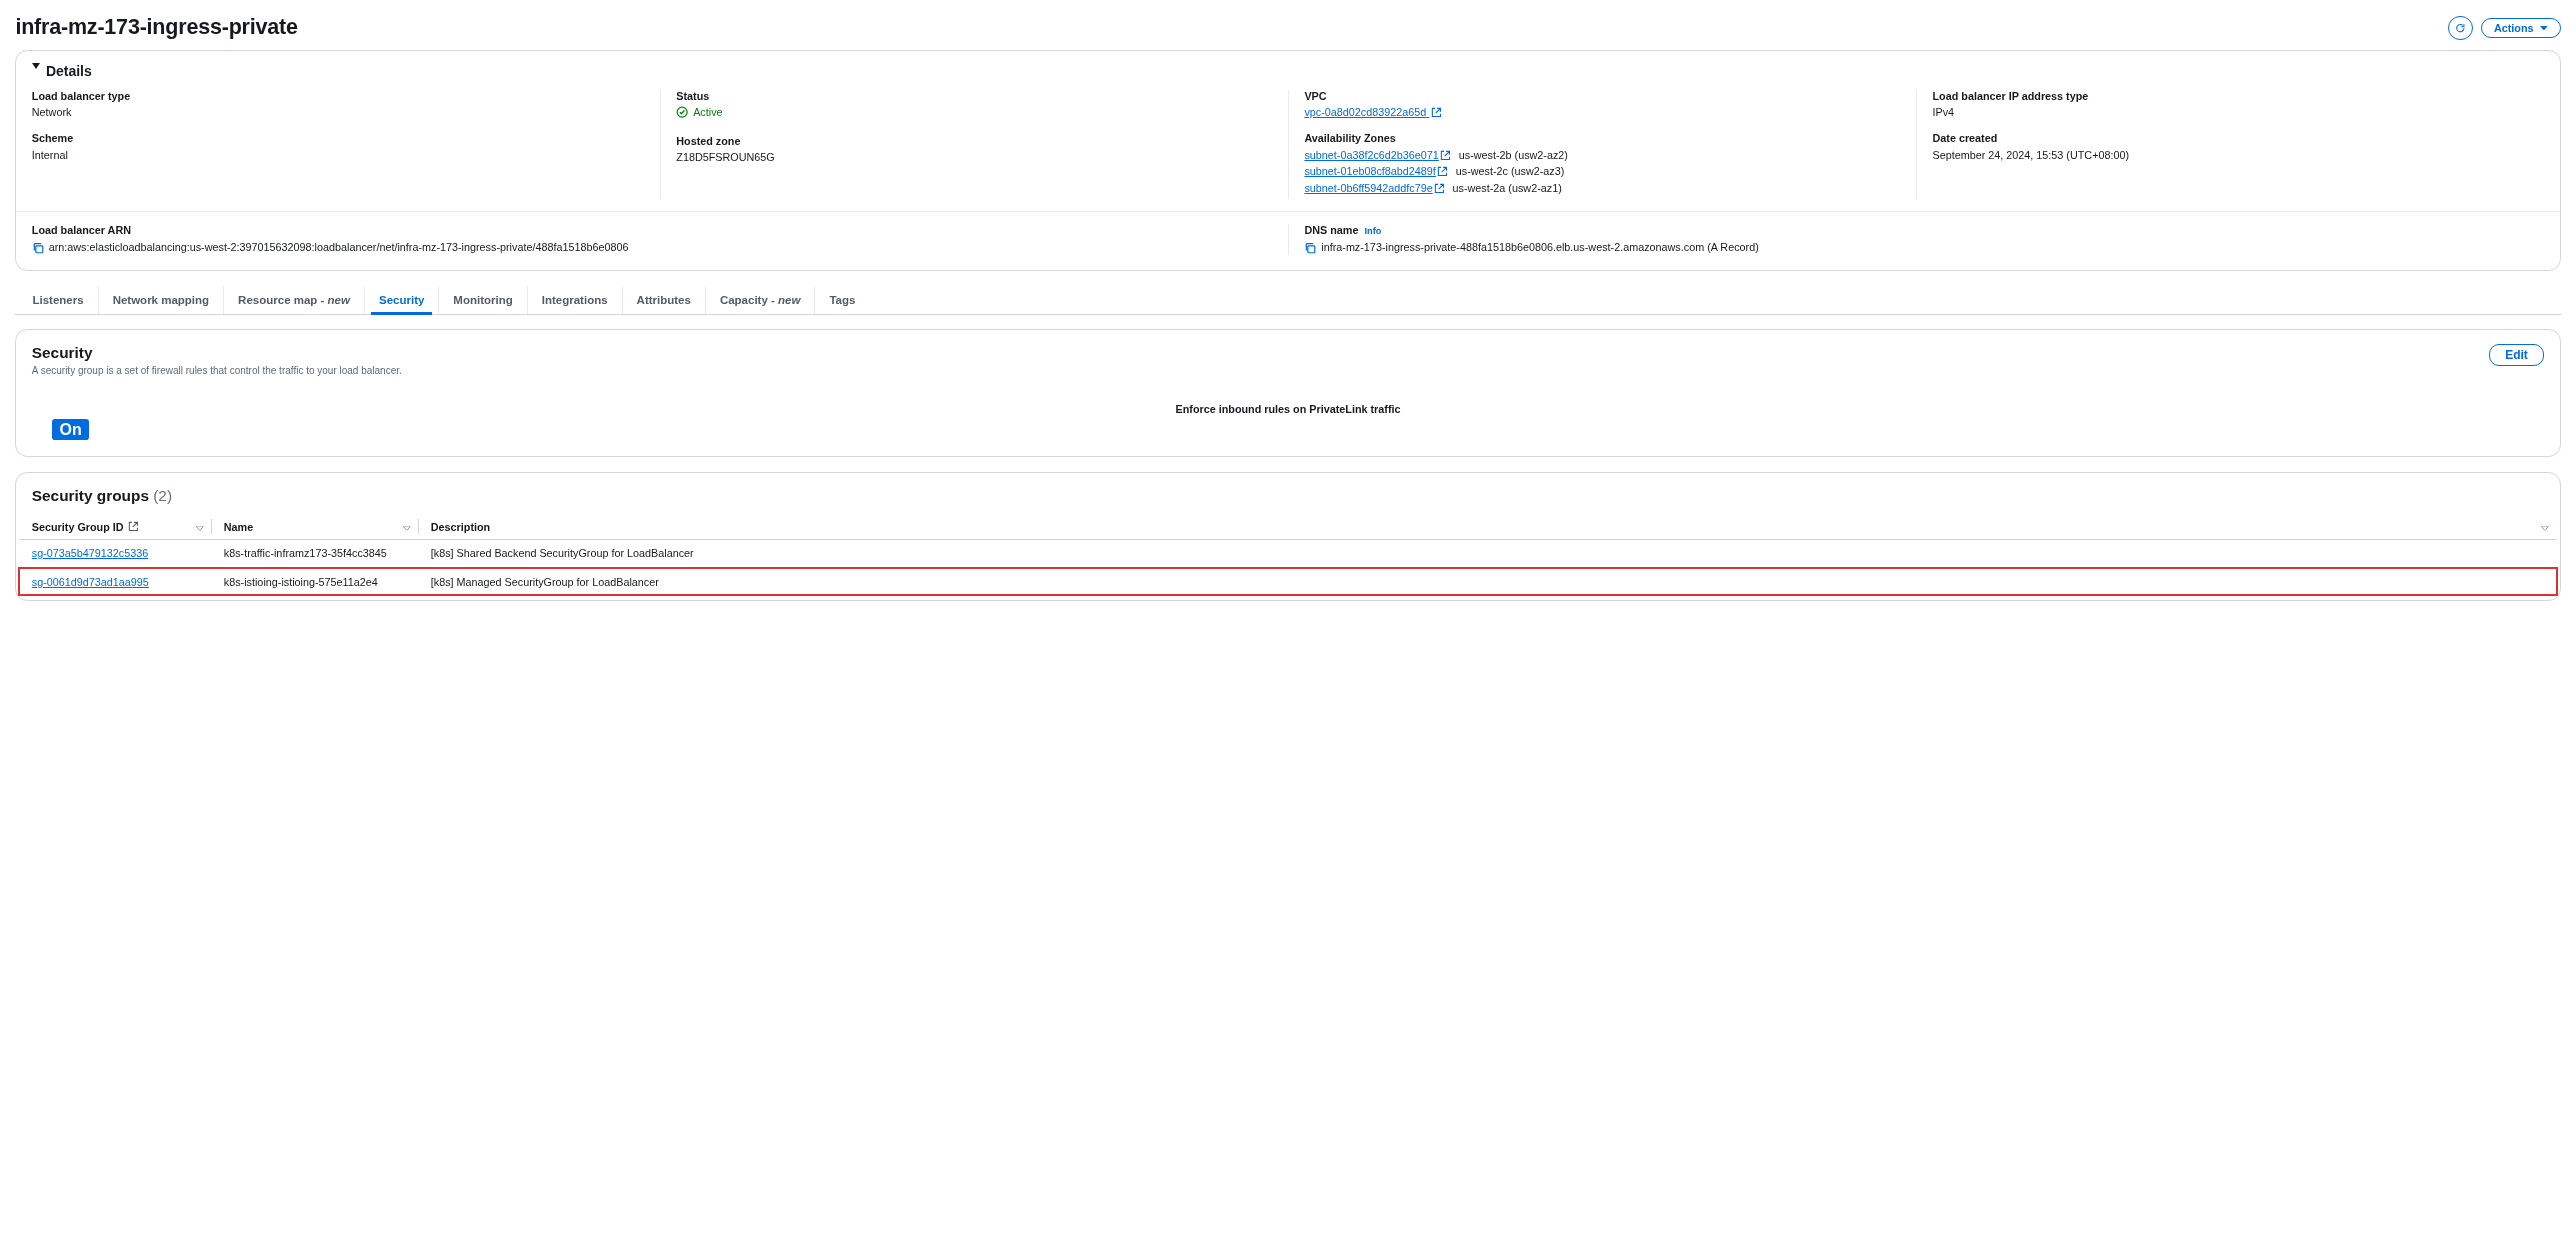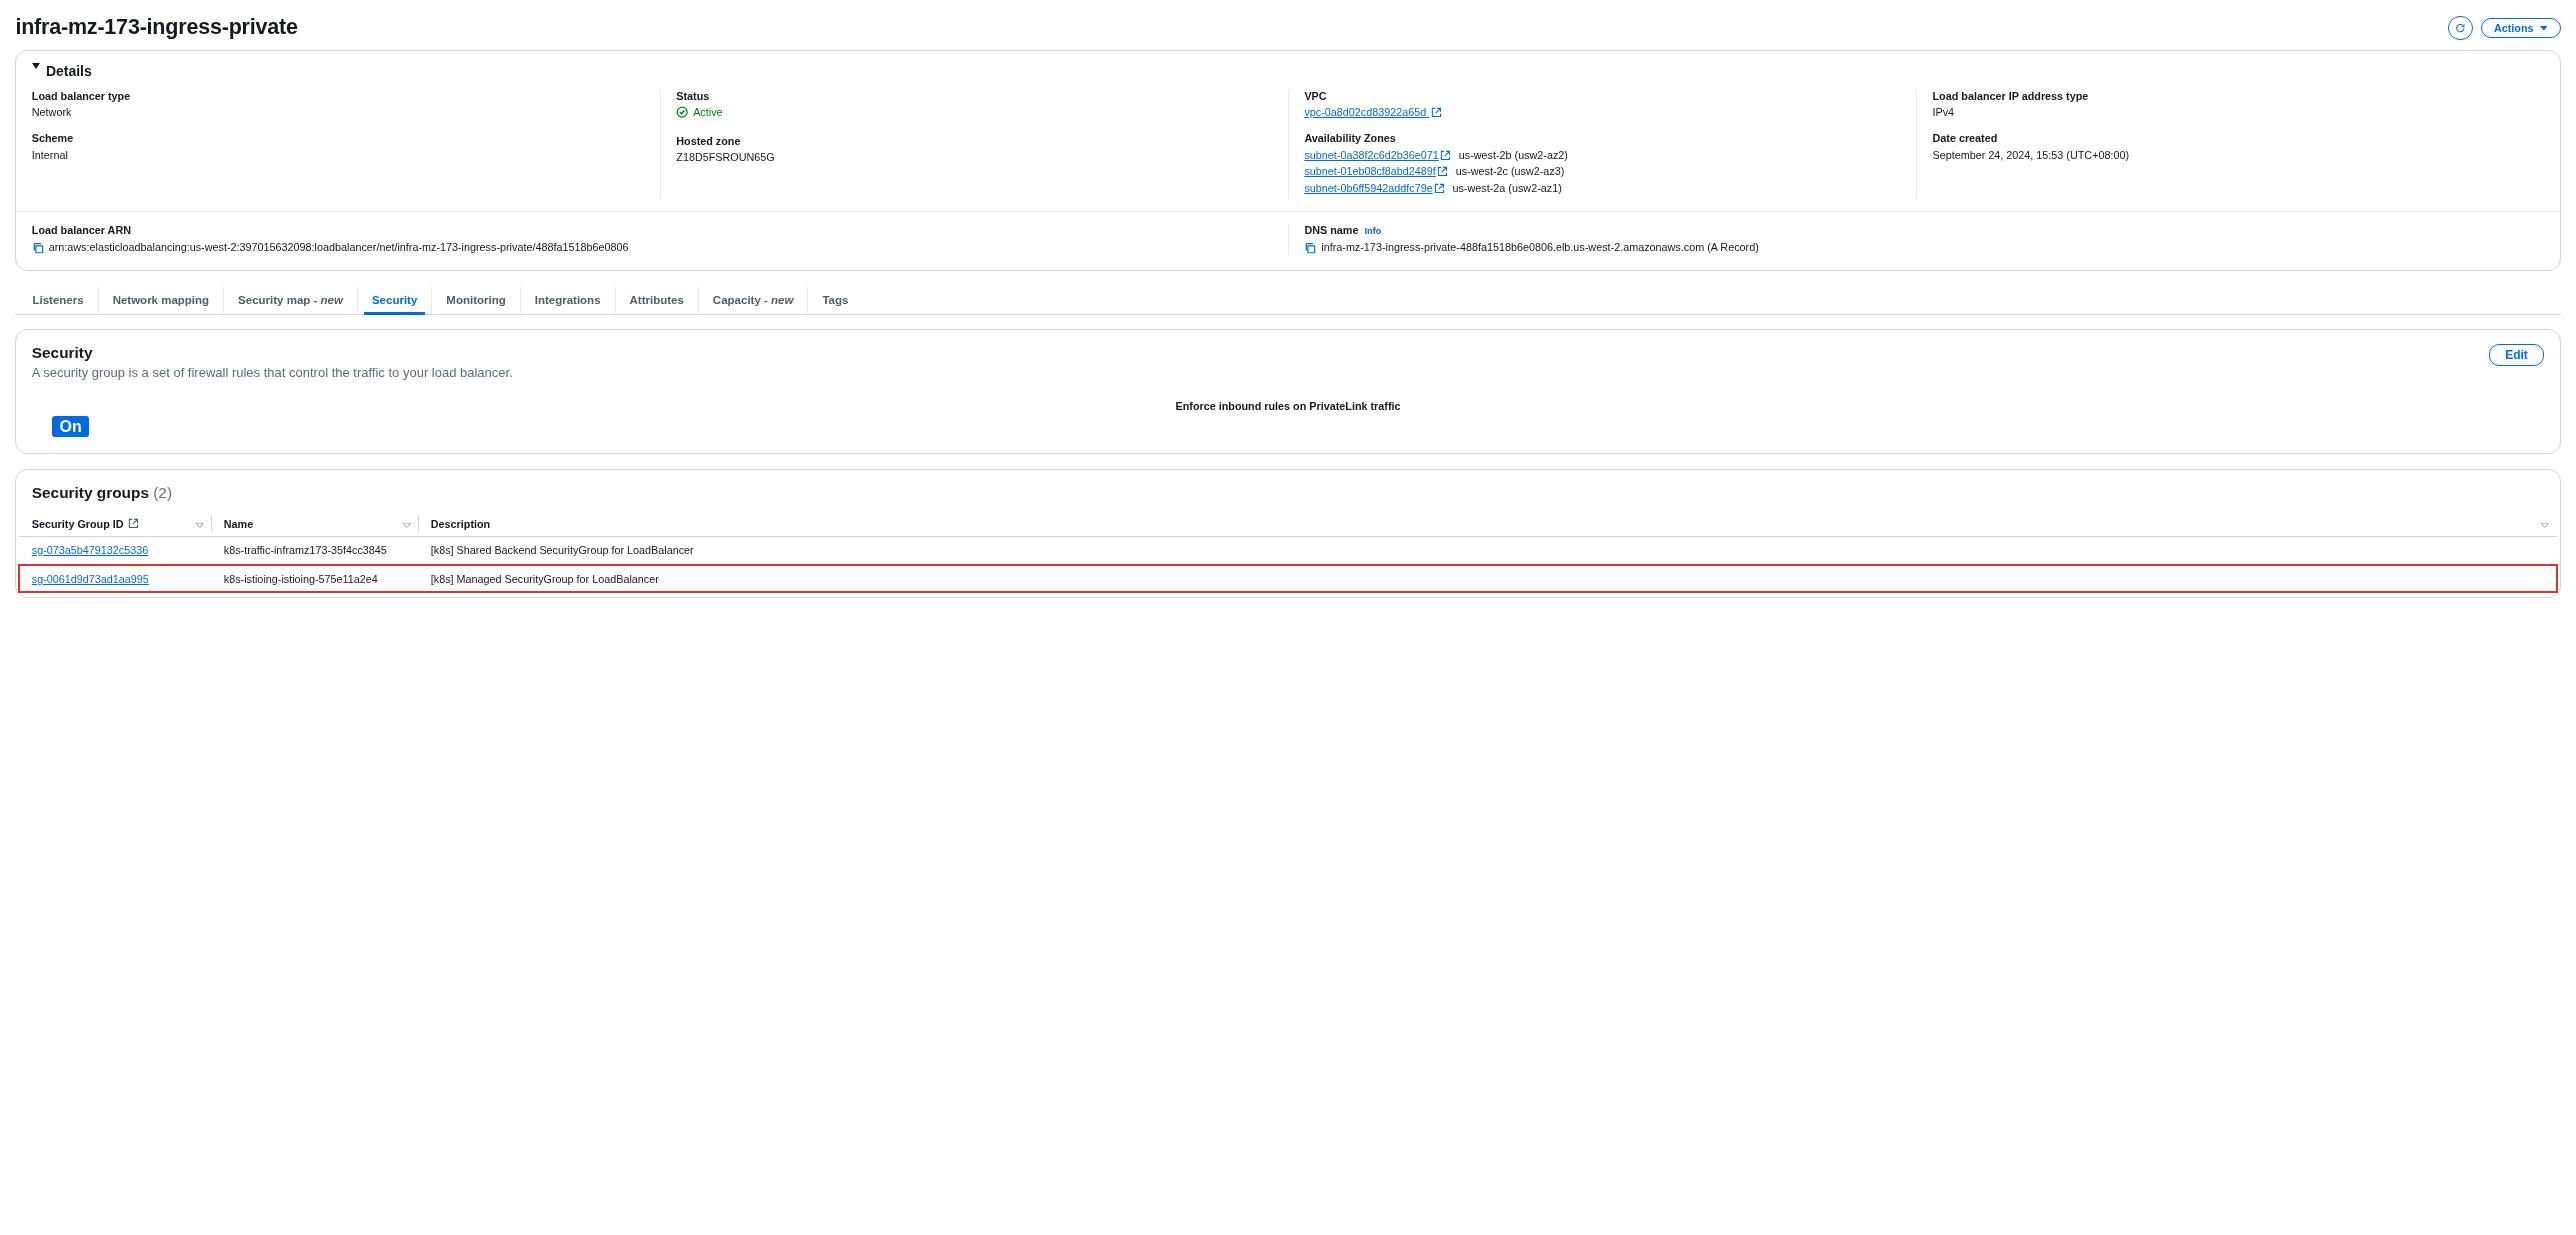--- a/index.html
+++ b/index.html
@@ -150,21 +150,21 @@
   }
   .tab em { font-style: italic; font-weight: 700; }
   
   .sec-header {
     display: flex;
     justify-content: space-between;
     align-items: flex-start;
     padding: 14px 15.4px 0 15.4px;
   }
   .sec-title { font-size: 15.4px; font-weight: 700; margin: 0 0 3.1px 0; }
-  .sec-desc { color: #5f6b7a; font-size: 13px; margin: 0 0 20px 0; }
+  .sec-desc { color: #5f6b7a; font-size: 10px; margin: 0 0 27px 0; }
   .edit-btn {
     border: 0.8px solid #006ce0;
     border-radius: 10px;
     padding: 3.1px 15.4px;
     color: #006ce0;
     font-weight: 700;
     font-size: 12px;
     background: #fff;
     cursor: pointer;
   }
@@ -385,21 +385,21 @@
         <span class="value">infra-mz-173-ingress-private-488fa1518b6e0806.elb.us-west-2.amazonaws.com (A Record)</span>
       </div>
     </div>
   </div>
 </div>
 
 <div class="tabs">
   <div class="tab">Listeners</div>
   <div class="tab">Network mapping</div>
   <div class="tab">
-    <span>Security map - </span><em>new</em>
+    <span>Resource map - </span><em>new</em>
   </div>
   <div class="tab active">Security</div>
   <div class="tab">Monitoring</div>
   <div class="tab">Integrations</div>
   <div class="tab">Attributes</div>
   <div class="tab">
     <span>Capacity - </span><em>new</em>
   </div>
   <div class="tab">Tags</div>
 </div>

